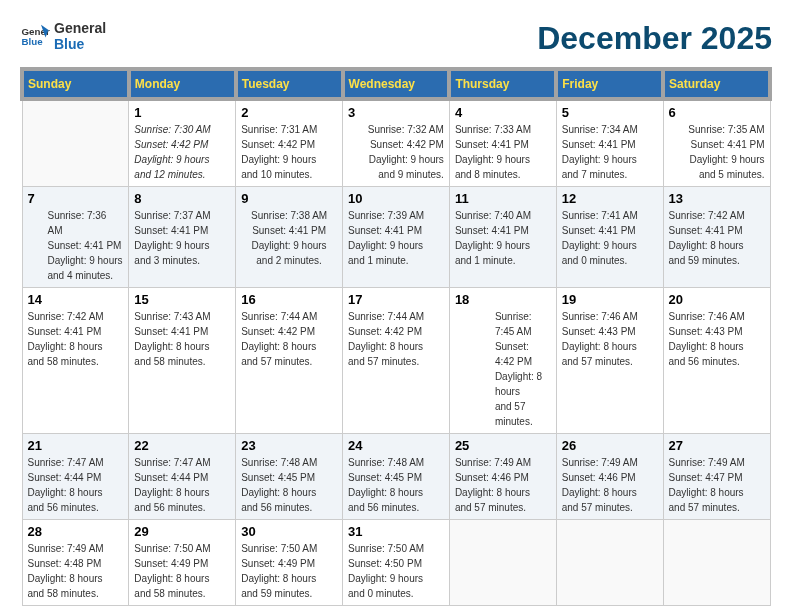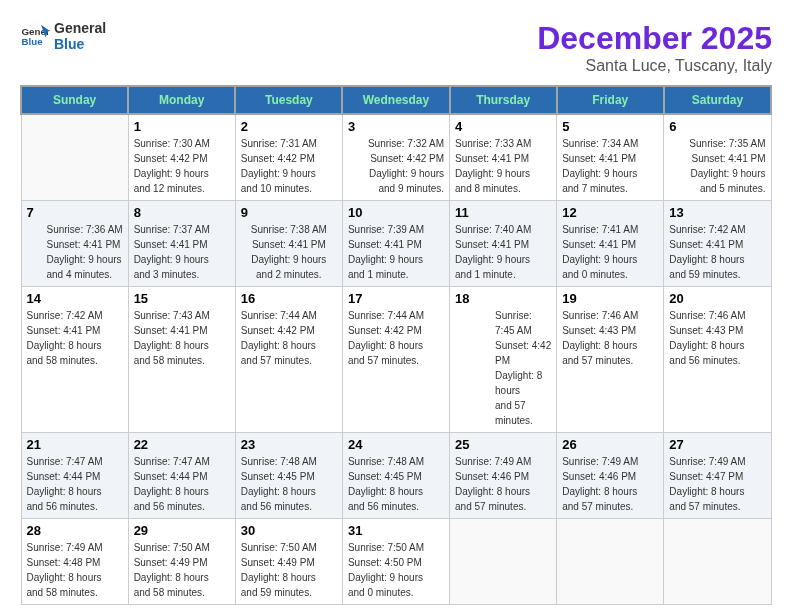--- a/index.html
+++ b/index.html
@@ -24,38 +24,38 @@
     .logo-icon {
       width: 30px;
       height: 30px;
     }
     .title-area {
       text-align: right;
     }
     .month-title {
       font-size: 32px;
       font-weight: bold;
-      color: #6d28d9;
+      color: #0c4a6e;
     }
     .subtitle {
       font-size: 16px;
       color: #555;
     }
     table {
       width: 100%;
       border-collapse: collapse;
       font-size: 11px;
     }
     thead tr th {
       background-color: #2b6cb0;
-      color: #86efac;
+      color: #fde047;
       padding: 6px 4px;
-      text-align: center;
+      text-align: left;
       font-size: 12px;
-      border: 2px solid #a3a3a3;
+      border: 4px solid #a3a3a3;
     }
     tbody tr td {
       border: 1px solid #ccc;
       vertical-align: top;
       padding: 4px 5px;
       min-height: 70px;
       width: 14.28%;
     }
     tbody tr:nth-child(odd) td {
       background-color: #fff;
@@ -88,42 +88,41 @@
       <text x="2" y="32" font-size="13" font-weight="bold" fill="#1a6bb5" font-family="Arial">Blue</text>
       <polygon points="28,5 38,12 34,22" fill="#1a6bb5"></polygon>
     </svg>
     <div style="display:flex;flex-direction:column;">
       <span style="font-size:14px;font-weight:bold;color:#333;">General</span>
       <span style="font-size:14px;font-weight:bold;color:#1a6bb5;">Blue</span>
     </div>
   </div>
   <div class="title-area">
     <div class="month-title">December 2025</div>
-    <div class="subtitle">Santa Luce, Tuscany, Italy</div>
   </div>
 </div>
 
 <table>
   <thead>
     <tr>
     <th>Sunday</th>
         <th>Monday</th>
         <th>Tuesday</th>
         <th>Wednesday</th>
         <th>Thursday</th>
         <th>Friday</th>
         <th>Saturday</th>
       </tr>
   </thead>
   <tbody id="calendar-body">
   <tr>
         <td class="empty-cell"></td>
         <td>
           <span class="day-num">1</span>
-          <div class="day-detail" style="white-space: pre-line;">Sunrise: 7:30 AM
+          <div class="day-detail" style="white-space: pre-line; font-style: italic;">Sunrise: 7:30 AM
 Sunset: 4:42 PM
 Daylight: 9 hours
 and 12 minutes.</div>
         </td>
         <td>
           <span class="day-num">2</span>
           <div class="day-detail" style="white-space: pre-line;">Sunrise: 7:31 AM
 Sunset: 4:42 PM
 Daylight: 9 hours
 and 10 minutes.</div>

